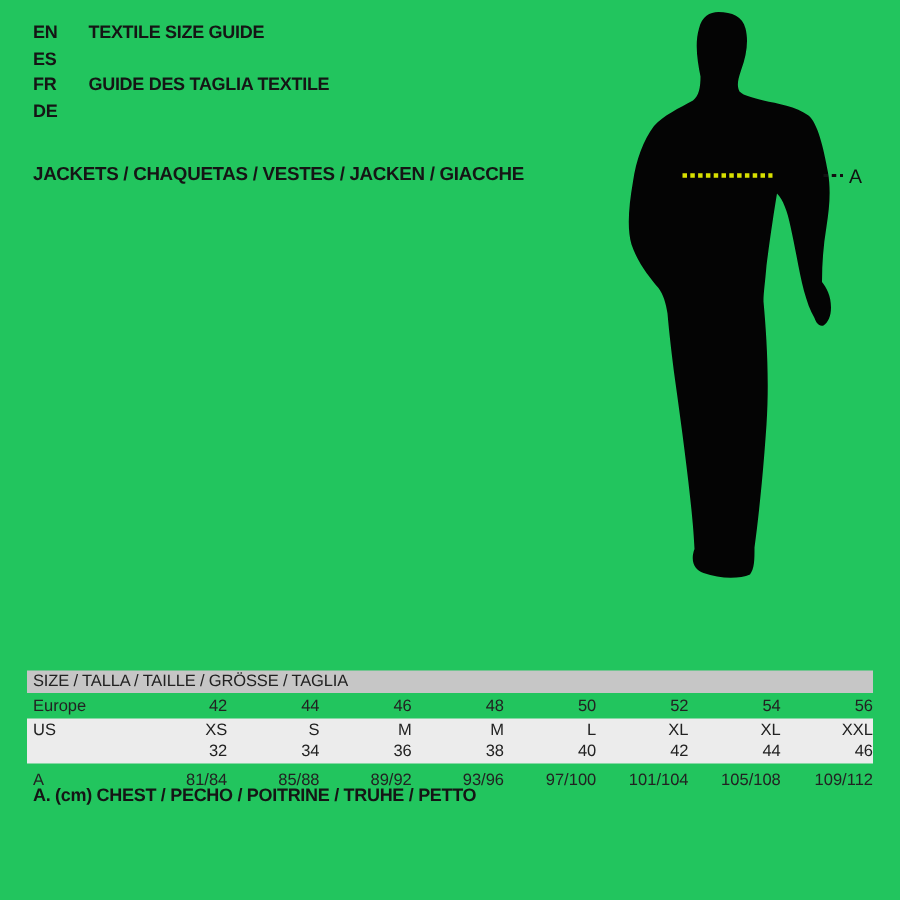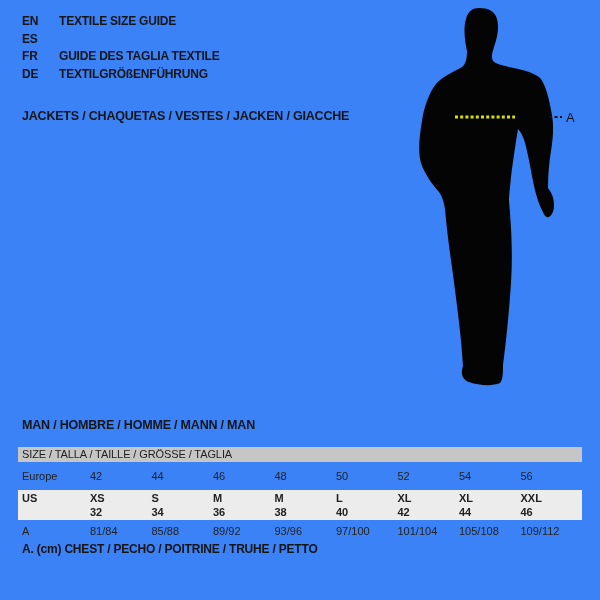--- a/index.html
+++ b/index.html
@@ -1,62 +1,61 @@
 <!DOCTYPE html>
 <html><head>
 <meta charset="utf-8">
 <style>
   html,body{margin:0;padding:0;background:#fff;}
   .canvas{
-    position:relative;width:600px;height:600px;background:#3b82f6;overflow:hidden;
+    position:relative;width:600px;height:600px;background:#22c55e;overflow:hidden;
     font-family:"Liberation Sans", sans-serif;color:#151515;
   }
   
   .lang-list{position:absolute;left:22px;top:13px;}
   .lang-row{display:flex;font-weight:bold;font-size:12px;line-height:17.5px;letter-spacing:-0.2px;}
   .lang-code{width:37px;flex:0 0 37px;}
   
   .cats{position:absolute;left:22px;top:108px;font-weight:bold;font-size:12.5px;line-height:17px;letter-spacing:-0.2px;}
   
   .figure{position:absolute;left:405px;top:3px;width:178px;height:392px;}
   
   .section-title{position:absolute;left:22px;top:418px;font-weight:bold;font-size:12.5px;letter-spacing:-0.2px;}
   
   .size-table{position:absolute;left:18px;top:447px;width:564px;font-size:11px;color:#222;}
   .thead{height:15px;line-height:15px;padding-left:4px;letter-spacing:-0.1px;}
   .trow{display:grid;grid-template-columns:72px repeat(8,1fr);align-items:center;}
   .trow .lbl{padding-left:4px;text-align:left;}
-  .trow .val{text-align:left;}
-  .row-europe{height:28px;}
+  .trow .val{text-align:right;}
+  .row-europe{height:17px;}
   .band-us{padding:1px 0;}
-  .band-us .trow{height:14px;font-weight:bold;}
+  .band-us .trow{height:14px;}
   .row-a{height:21px;}
   
-  .footnote{position:absolute;left:22px;top:542px;font-weight:bold;font-size:12px;letter-spacing:-0.2px;}
+  .footnote{position:absolute;left:22px;top:523px;font-weight:bold;font-size:12px;letter-spacing:-0.2px;}
 </style>
 </head>
 <body>
 
 <div class="canvas">
 
   <div class="lang-list">
     <div class="lang-row">
       <span class="lang-code">EN</span>
       <span>TEXTILE SIZE GUIDE</span>
     </div>
     <div class="lang-row">
       <span class="lang-code">ES</span>
     </div>
     <div class="lang-row">
       <span class="lang-code">FR</span>
       <span>GUIDE DES TAGLIA TEXTILE</span>
     </div>
     <div class="lang-row">
       <span class="lang-code">DE</span>
-      <span>TEXTILGRÖßENFÜHRUNG</span>
     </div>
   </div>
 
   <div class="cats">
     <div>JACKETS / CHAQUETAS / VESTES / JACKEN / GIACCHE</div>
   </div>
 
   <div class="figure">
     <svg width="178" height="392" viewBox="0 0 178 392" xmlns="http://www.w3.org/2000/svg">
       <path fill="#040404" d="
@@ -91,21 +90,20 @@
         C37,74 48,69 57,64
         C61,61 62,55 62,48
         C60,38 58,26 61,16
         C63,8 68,5 74,5 Z"></path>
       <line x1="50" y1="114" x2="110" y2="114" stroke="#d8e000" stroke-width="3" stroke-dasharray="3 2.2"></line>
       <line x1="144" y1="114" x2="157" y2="114" stroke="#111" stroke-width="2" stroke-dasharray="3 2.5"></line>
       <text x="161" y="119" font-size="13" fill="#111" font-family="Liberation Sans, sans-serif">A</text>
     </svg>
   </div>
 
-  <div class="section-title">MAN / HOMBRE / HOMME / MANN / MAN</div>
 
   <div class="size-table">
     <div class="thead" style="background-color: rgb(198, 198, 198);">SIZE / TALLA / TAILLE / GRÖSSE / TAGLIA</div>
 
     <div class="trow row-europe">
       <span class="lbl">Europe</span>
       <span class="val">42</span>
       <span class="val">44</span>
       <span class="val">46</span>
       <span class="val">48</span>

